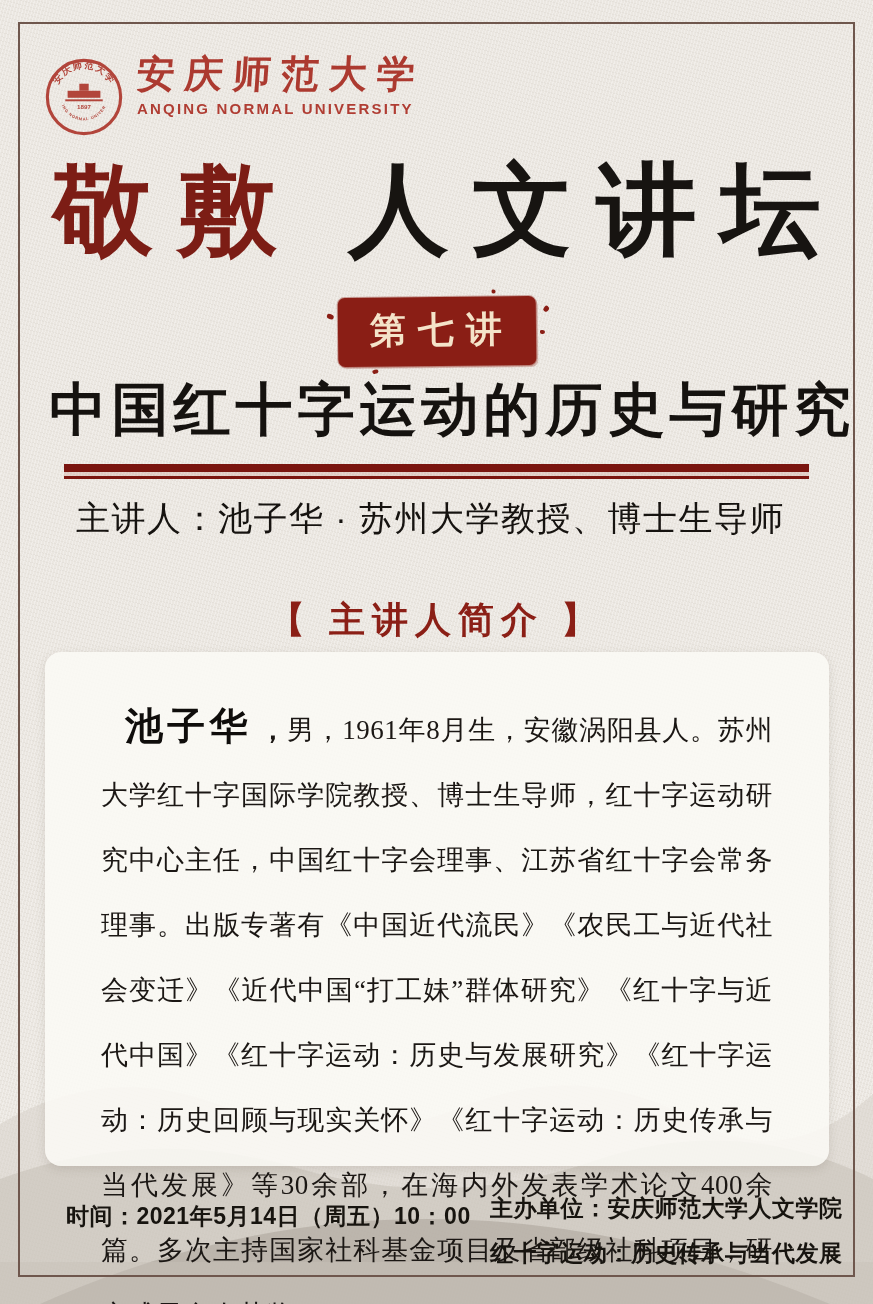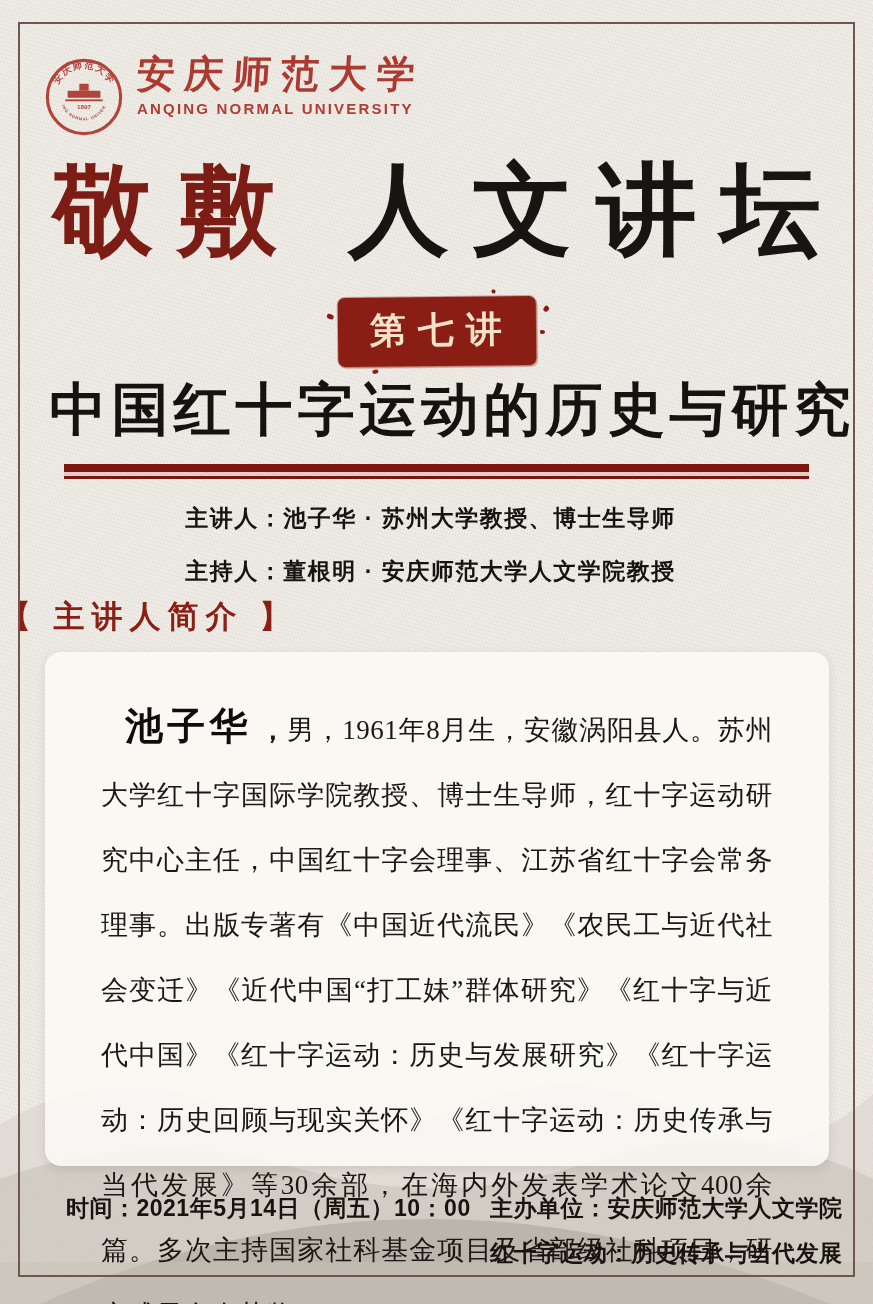--- a/index.html
+++ b/index.html
@@ -51,38 +51,38 @@
   .lecture-title{position:absolute;left:0;right:0;top:372px;z-index:3;text-align:center;
     font-family:"Liberation Serif","DejaVu Serif",serif;font-weight:900;color:#15120f;
     font-size:57px;letter-spacing:5px;white-space:nowrap;margin-left:32px;}
   
   .rules{position:absolute;left:64px;right:64px;top:464px;z-index:3;}
   .rule-thick{height:8px;background:#7a150f;}
   .rule-gap{height:4px;background:rgba(196,126,116,.25);}
   .rule-thin{height:3px;background:#7a150f;}
   
   .people{position:absolute;left:0;right:12px;top:492px;z-index:3;text-align:center;
-    font-weight:bold;color:#161310;font-size:23px;line-height:53px;letter-spacing:1.5px;}
+    font-weight:normal;color:#161310;font-size:34px;line-height:53px;letter-spacing:1.5px;}
   
-  .bio-heading{position:absolute;left:0;right:0;top:596px;z-index:3;text-align:left;
-    color:#8b1f16;font-weight:bold;font-size:31px;letter-spacing:7px;}
+  .bio-heading{position:absolute;left:0;right:0;top:596px;z-index:3;text-align:center;
+    color:#8b1f16;font-weight:bold;font-size:36px;letter-spacing:7px;}
   
   .card{position:absolute;left:45px;top:652px;width:784px;height:514px;z-index:3;
     background:rgba(251,250,246,.85);border-radius:16px;box-sizing:border-box;
     padding:26px 40px 0 40px;box-shadow:0 3px 10px rgba(100,88,76,.16);}
   .bio-text{margin:16px;font-family:"Liberation Serif","DejaVu Serif",serif;
     color:#1b1714;font-size:27px;line-height:65px;text-align:justify;text-indent:24px;
     letter-spacing:.5px;}
   .bio-name{font-family:"Liberation Sans","DejaVu Sans",sans-serif;font-weight:bold;
     font-size:38px;letter-spacing:4px;color:#0f0d0b;}
   .bio-sep{font-weight:bold;}
   
   .footer{position:absolute;left:0;right:0;top:1186px;z-index:3;font-weight:bold;
     color:#17140f;font-size:23px;line-height:45px;letter-spacing:.5px;}
-  .foot-left{position:absolute;left:66px;top:0;}
+  .foot-left{position:absolute;left:66px;top:8px;}
   .foot-right{position:absolute;left:490px;top:0;text-align:right;}
   .foot-row{white-space:nowrap;}
 </style>
 </head>
 <body>
 
 <div class="poster">
 
 
   <svg class="mountains" viewBox="0 0 873 330">
@@ -134,21 +134,20 @@
   <div class="lecture-title">中国红十字运动的历史与研究</div>
 
   <div class="rules">
     <div class="rule-thick"></div>
     <div class="rule-gap"></div>
     <div class="rule-thin"></div>
   </div>
 
   <div class="people">
     <div class="foot-row"><span>主讲人：</span><span>池子华 · 苏州大学教授、博士生导师</span></div>
-    <div class="foot-row"><span>主持人：</span><span>董根明 · 安庆师范大学人文学院教授</span></div>
   </div>
 
   <div class="bio-heading">【 主讲人简介 】</div>
 
   <div class="card">
     <p class="bio-text"><span class="bio-name">池子华</span><span class="bio-sep"> ，</span><span>男，1961年8月生，安徽涡阳县人。苏州大学红十字国际学院教授、博士生导师，红十字运动研究中心主任，中国红十字会理事、江苏省红十字会常务理事。出版专著有《中国近代流民》《农民工与近代社会变迁》《近代中国“打工妹”群体研究》《红十字与近代中国》《红十字运动：历史与发展研究》《红十字运动：历史回顾与现实关怀》《红十字运动：历史传承与当代发展》等30余部，在海内外发表学术论文400余篇。多次主持国家社科基金项目及省部级社科项目，研究成果多次获奖。</span></p>
   </div>
 
   <div class="footer">
     <div class="foot-left">

